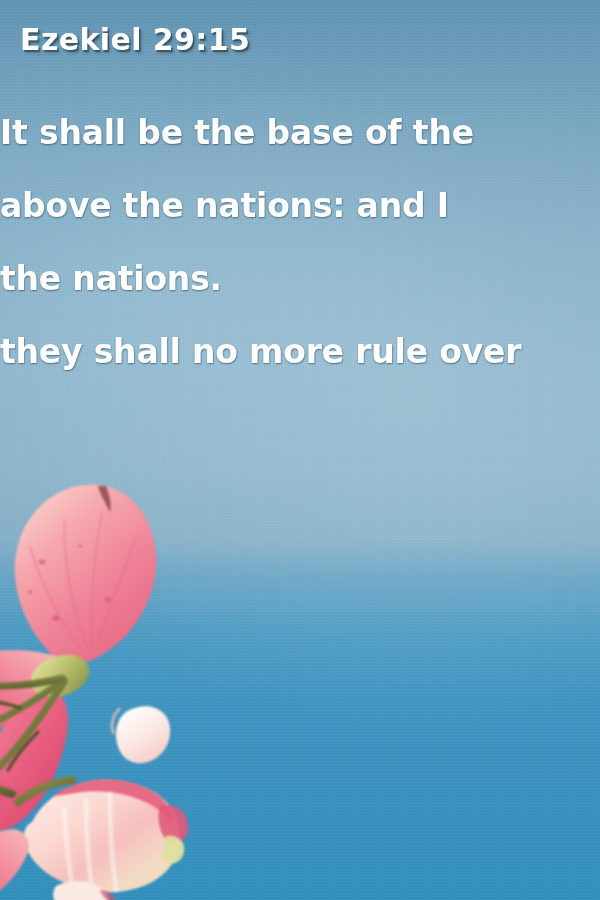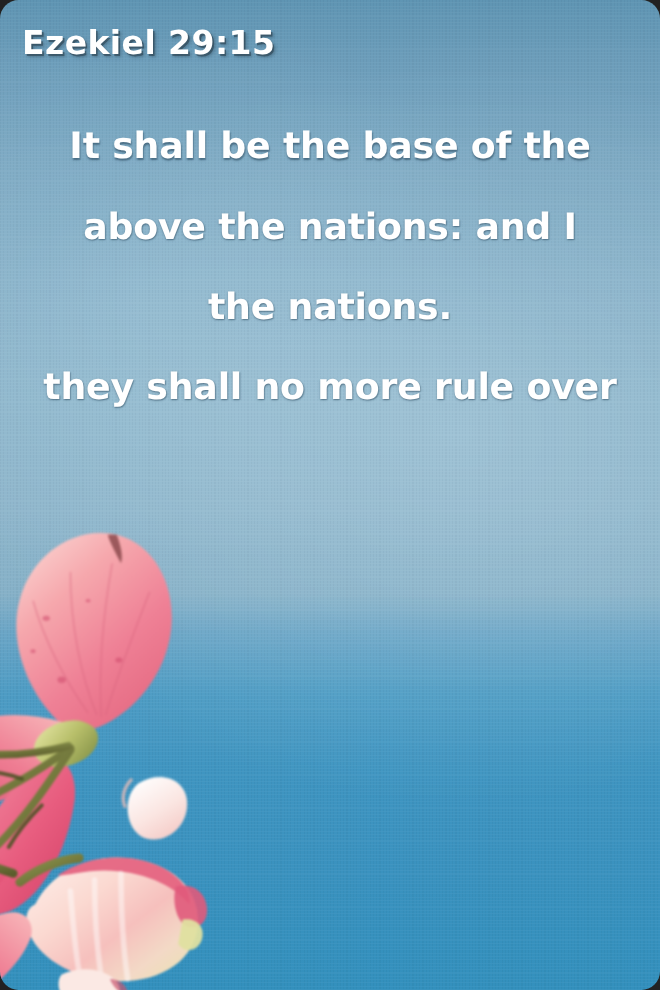--- a/index.html
+++ b/index.html
@@ -7,21 +7,20 @@
     margin: 0;
     padding: 0;
     background: #222;
   }
   #stage {
     position: relative;
     width: 600px;
     height: 900px;
     overflow: hidden;
     font-family: "DejaVu Sans", sans-serif;
-    border-radius: 17px;
     -webkit-font-smoothing: antialiased;
   }
 
   
   .sky-base {
     position: absolute;
     inset: 0;
     background: linear-gradient(180deg,
         #5f95b3 0%,
         #6c9dba 6%,
@@ -81,21 +80,20 @@
     text-shadow:
       1.5px 1.5px 0 rgba(40,60,72,0.55),
       2.5px 2.5px 3px rgba(30,50,62,0.35);
     white-space: nowrap;
   }
   .verse-block {
     position: absolute;
     left: 0;
     right: 0;
     top: 96px;
-    text-align: center;
     padding: 0 0;
     box-sizing: border-box;
   }
   .verse-line {
     font-family: "DejaVu Sans", sans-serif;
     font-weight: 600;
     font-size: 33px;
     line-height: 73px;
     color: #ffffff;
     letter-spacing: -0.2px;

